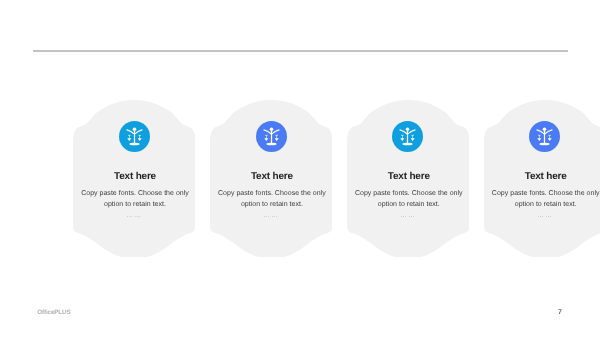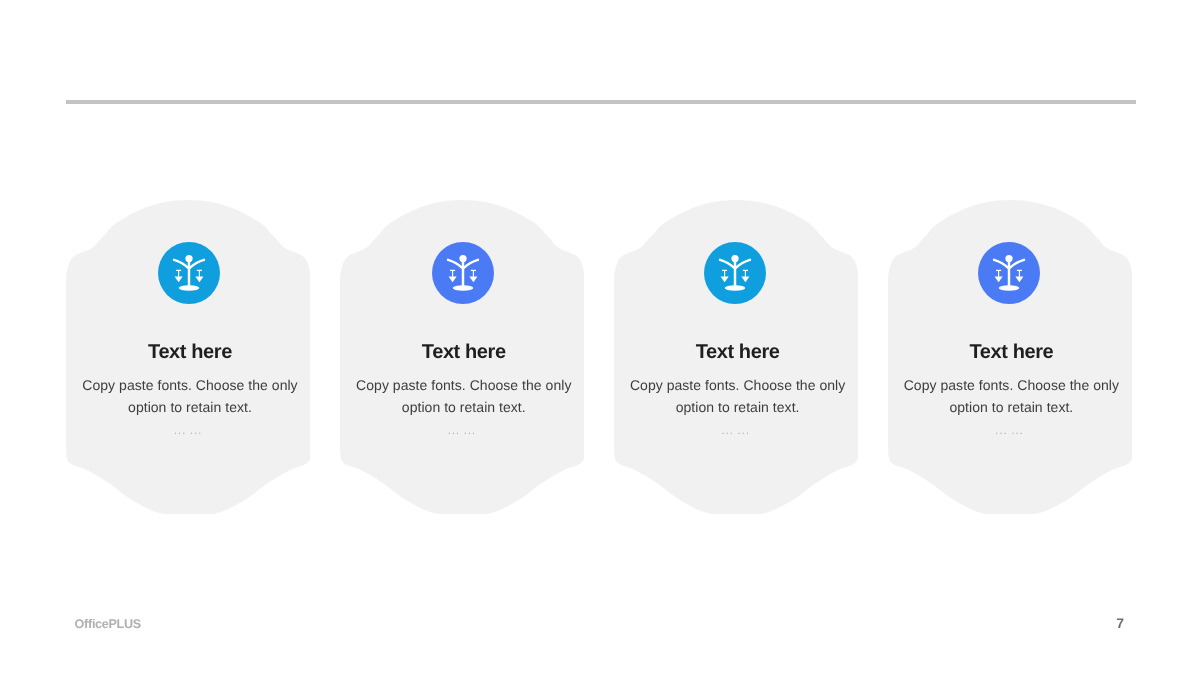--- a/index.html
+++ b/index.html
@@ -1,21 +1,21 @@
 <!DOCTYPE html>
 <html><head>
 <meta charset="utf-8">
 <style>
   html,body{margin:0;padding:0;background:#fff;}
   body{width:600px;height:337px;font-family:"Liberation Sans",sans-serif;overflow:hidden;
        -webkit-font-smoothing:antialiased;text-rendering:geometricPrecision;}
   .slide{position:relative;width:600px;height:337px;background:#fff;will-change:transform;transform:translateZ(0);}
   .rule{position:absolute;left:33px;top:50px;width:534.5px;height:1.6px;background:#c3c3c3;}
   .cards{position:absolute;left:33px;top:99.6px;width:534px;height:157.6px;}
-  .card{position:absolute;top:0;width:138px;height:157.6px;}
+  .card{position:absolute;top:0;width:138px;height:157.6px;margin-left:40px;}
   .card-shape{position:absolute;left:0;top:0;display:block;}
   .icon{position:absolute;left:45.7px;top:21.4px;width:31px;height:31px;border-radius:50%;overflow:hidden;}
   .icon svg{display:block;}
   .title{position:absolute;left:0;top:71.9px;width:124px;text-align:center;
          font-size:10px;font-weight:bold;color:#1f1f1f;letter-spacing:-0.2px;}
   .body{position:absolute;left:-2px;top:89.6px;width:128px;text-align:center;
         font-size:7px;color:#3d3d3d;line-height:10.6px;letter-spacing:0.02px;}
   .dots{position:absolute;left:0;top:114.5px;width:122px;text-align:center;
         font-size:5.2px;color:#9b9b9b;letter-spacing:0.35px;}
   .footer-brand{position:absolute;left:37.3px;top:308.9px;font-size:6.3px;color:#b0b0b0;letter-spacing:-0.15px;font-weight:bold;}

